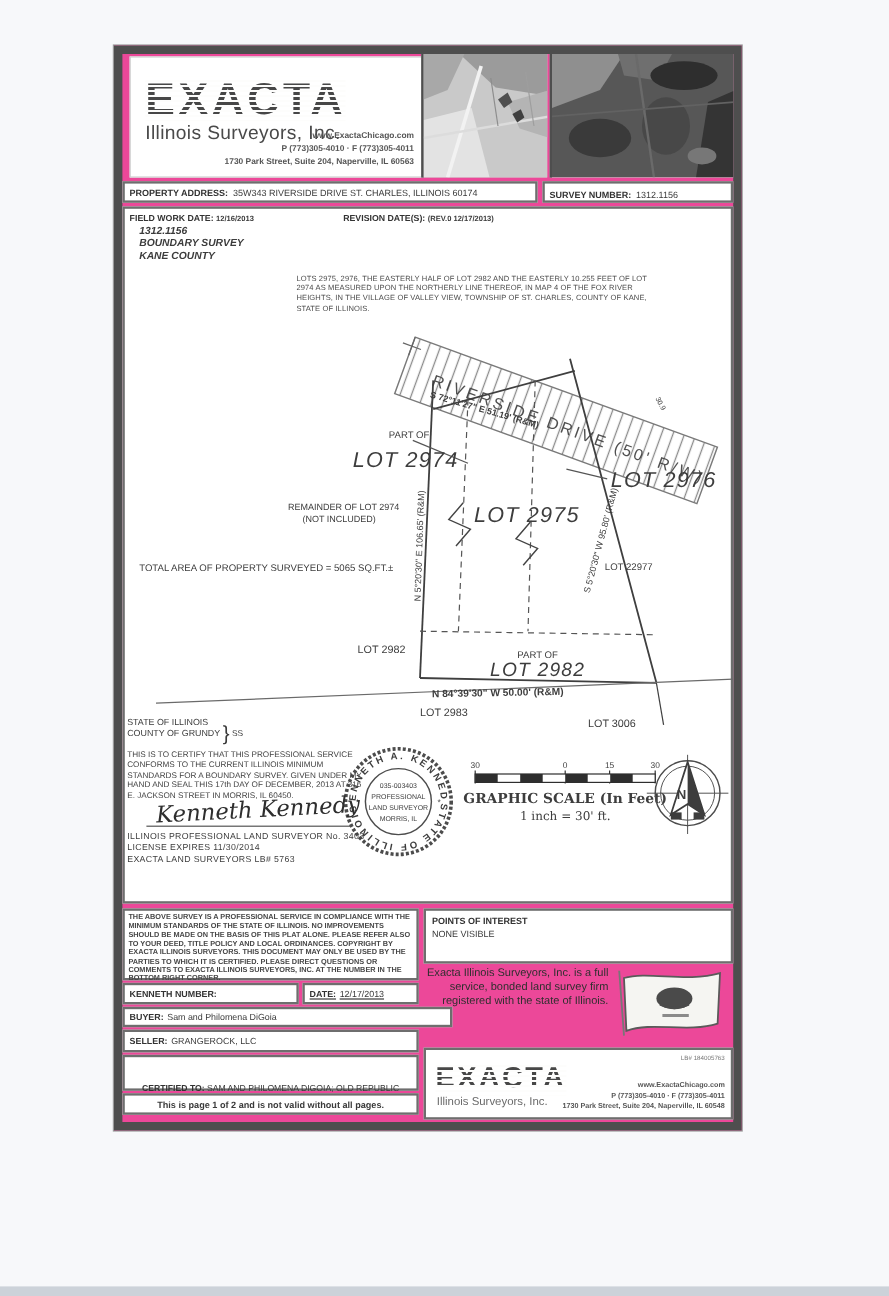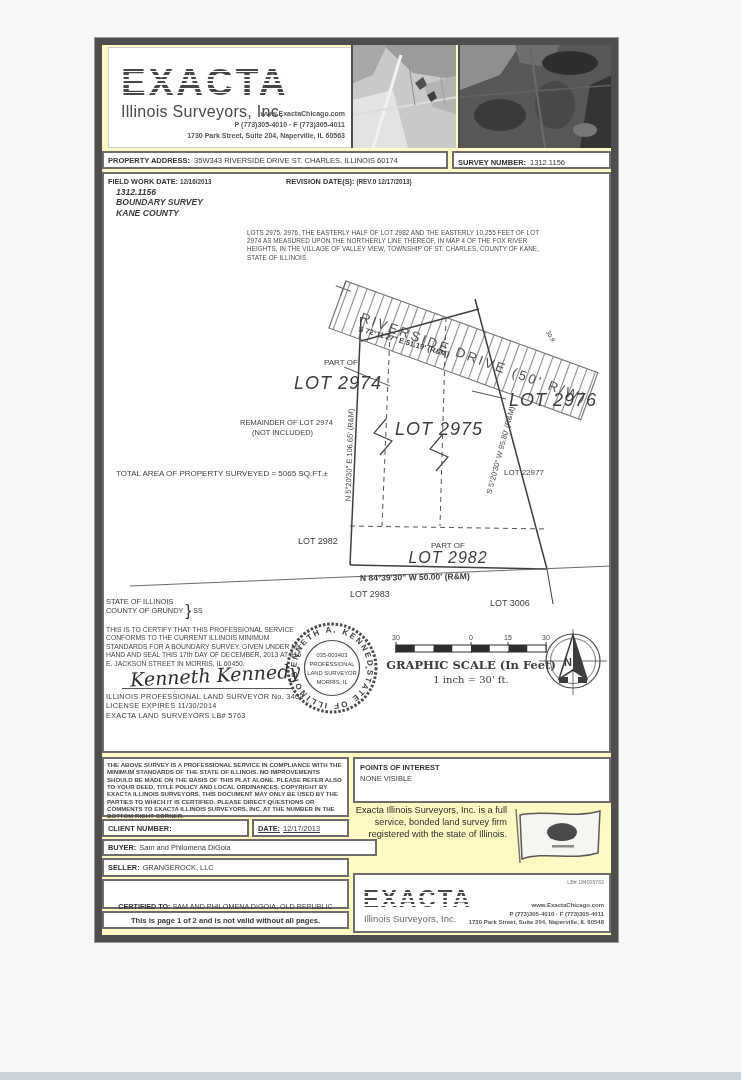--- a/index.html
+++ b/index.html
@@ -8,21 +8,21 @@
     background:#f7f8fa;
     font-family:"Liberation Sans", sans-serif;
     color:#3a3a3a;
     position:relative;
     overflow:hidden;
   }
   .bottom-strip{ position:absolute; left:0; bottom:0; width:741px; height:8px; background:#ccd2d9; }
 
   .doc{
     position:absolute; left:95px; top:38px; width:523px; height:904px;
-    background:#fef9c3; border:7px solid #4e4e4e;
+    background:#ec4899; border:7px solid #4e4e4e;
     box-shadow:0 0 0 1px #9a9a9a;
   }
   .doc > *{ position:absolute; }
 
   
   .logo-area{ left:6px; top:2px; width:244px; height:101px; background:#fff; border:1px solid #cfcfcf; }
   .striped{ position:relative; display:inline-block; color:#474747; }
   .striped::after{
     content:""; position:absolute; inset:0;
     background:repeating-linear-gradient(to bottom, rgba(255,255,255,0) 0 2.6px, #fdfdfc 2.6px 4.2px);
@@ -287,21 +287,21 @@
       <div>ILLINOIS  PROFESSIONAL  LAND  SURVEYOR  No. 3403</div>
       <div>LICENSE EXPIRES 11/30/2014</div>
       <div>EXACTA LAND SURVEYORS LB# 5763</div>
     </div>
   </div>
 
   <div class="f-box disclaimer">THE ABOVE SURVEY IS A PROFESSIONAL SERVICE IN COMPLIANCE WITH THE MINIMUM STANDARDS OF THE STATE OF ILLINOIS.  NO IMPROVEMENTS SHOULD BE MADE ON THE BASIS OF THIS PLAT ALONE.  PLEASE REFER ALSO TO YOUR DEED, TITLE POLICY AND LOCAL ORDINANCES.  COPYRIGHT BY EXACTA ILLINOIS SURVEYORS. THIS DOCUMENT MAY ONLY BE USED BY THE PARTIES TO WHICH IT IS CERTIFIED.  PLEASE DIRECT QUESTIONS OR COMMENTS TO EXACTA ILLINOIS SURVEYORS, INC. AT THE NUMBER IN THE BOTTOM RIGHT CORNER.</div>
 
   <div class="f-box client-box">
     <div class="f-row">
-      <span class="lbl">CLIENT NUMBER:</span>
+      <span class="lbl">KENNETH NUMBER:</span>
     </div>
   </div>
   <div class="f-box date-box">
     <div class="f-row">
       <span class="lbl">DATE:</span>
       <span>12/17/2013</span>
     </div>
   </div>
   <div class="f-box buyer-box">
     <div class="f-row">

